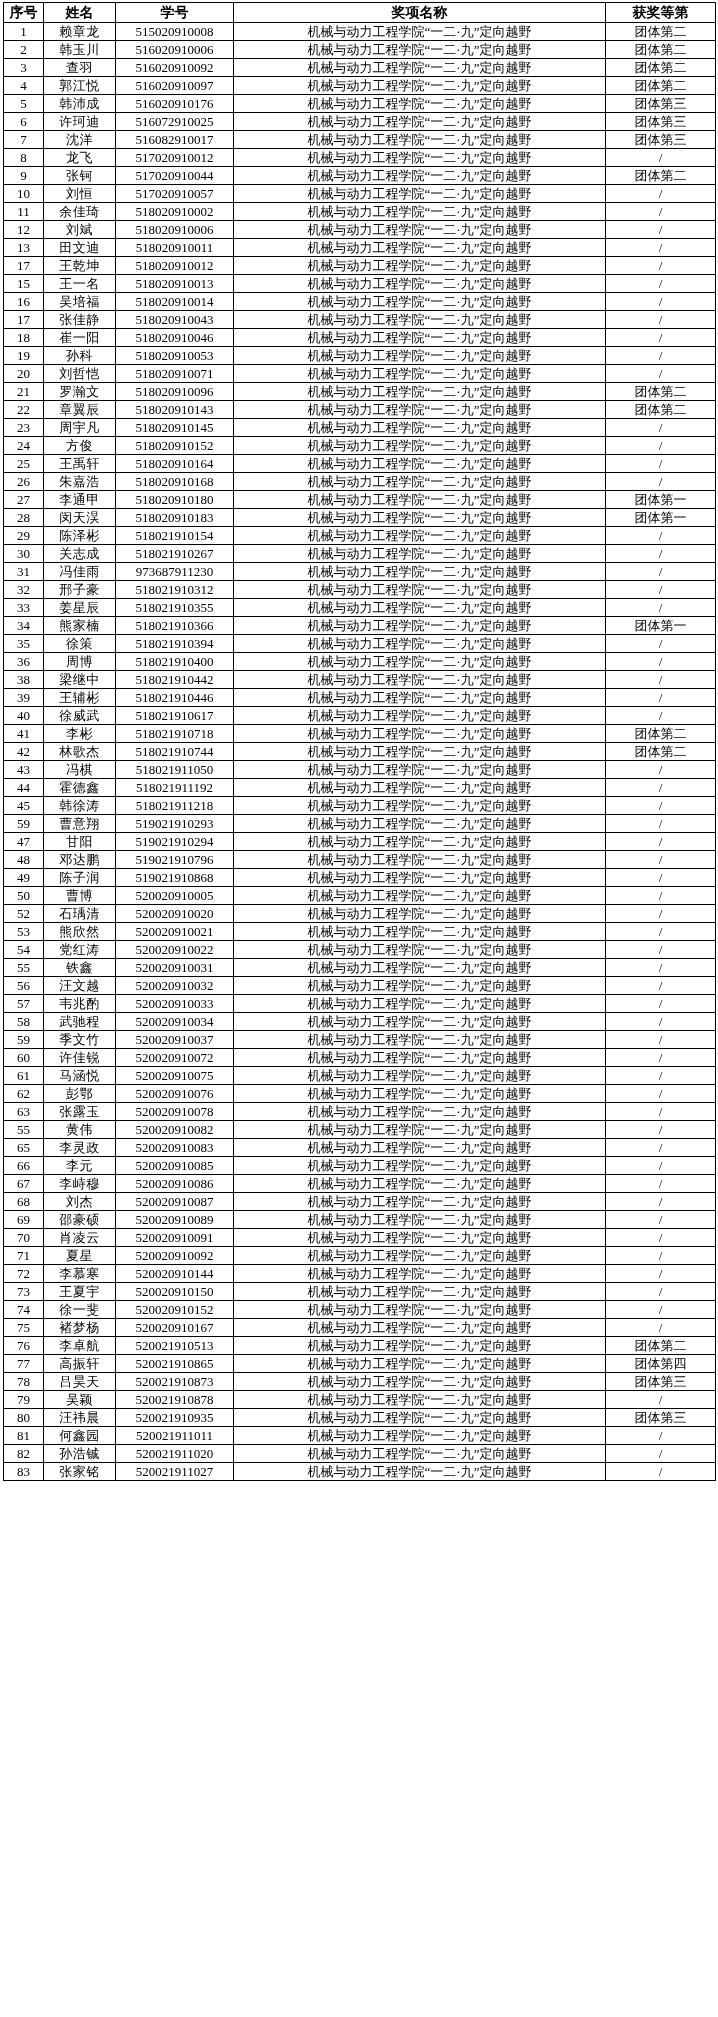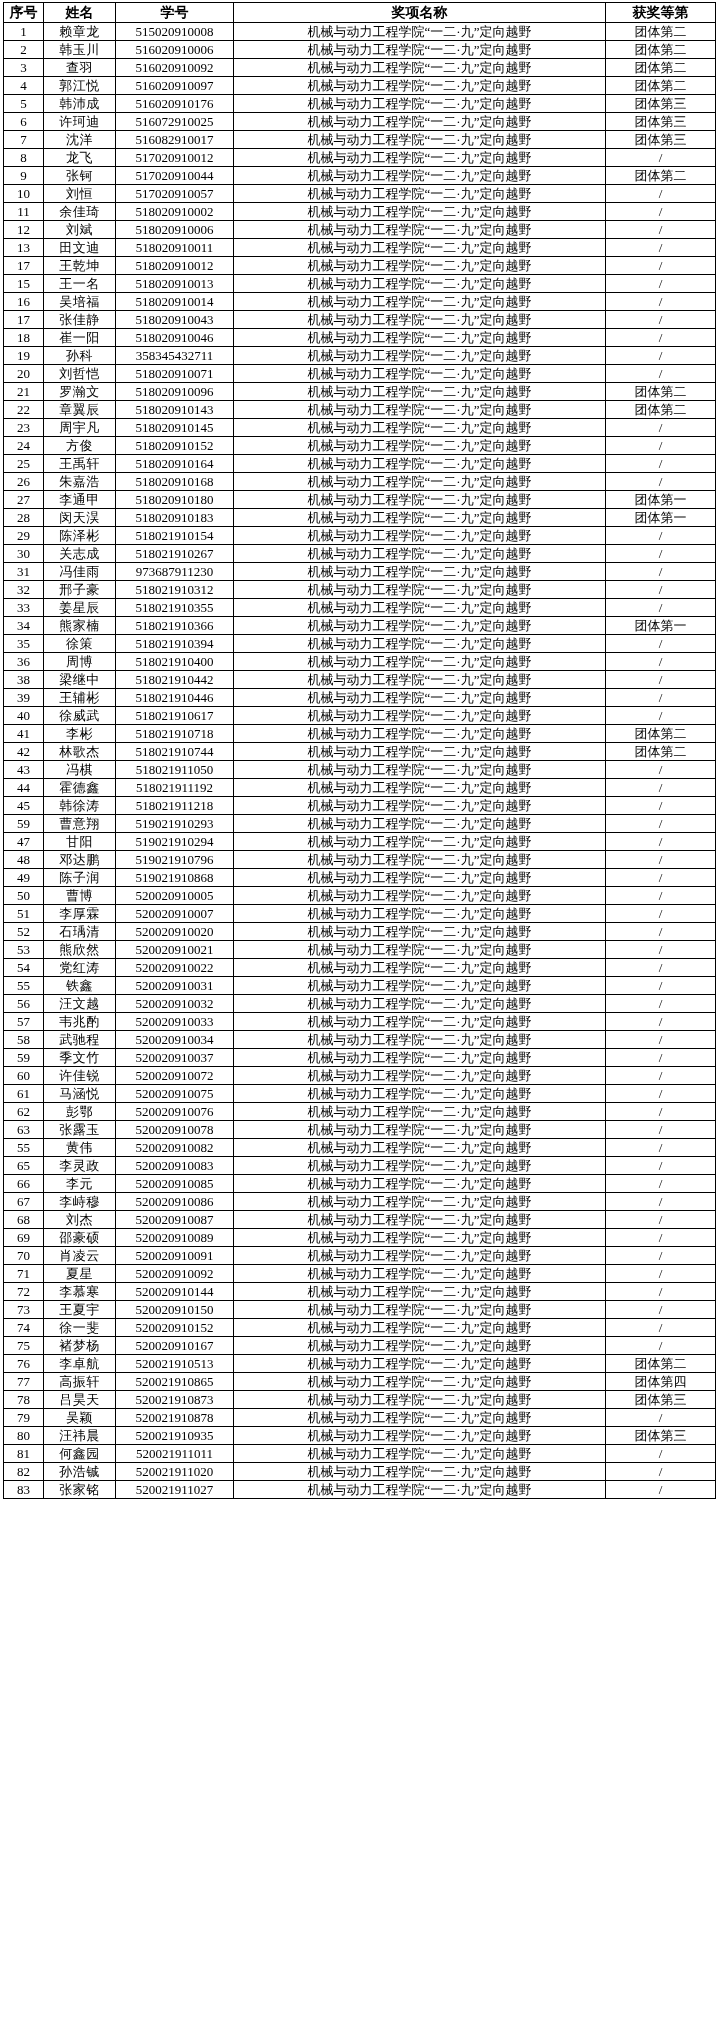--- a/index.html
+++ b/index.html
@@ -211,21 +211,21 @@
         <tr>
           <td class="seq">18</td>
           <td class="name">崔一阳</td>
           <td class="id">518020910046</td>
           <td class="award">机械与动力工程学院“一二·九”定向越野</td>
           <td class="rank empty">/</td>
         </tr>
         <tr>
           <td class="seq">19</td>
           <td class="name">孙科</td>
-          <td class="id">358345432711</td>
+          <td class="id">518020910053</td>
           <td class="award">机械与动力工程学院“一二·九”定向越野</td>
           <td class="rank empty">/</td>
         </tr>
         <tr>
           <td class="seq">20</td>
           <td class="name">刘哲恺</td>
           <td class="id">518020910071</td>
           <td class="award">机械与动力工程学院“一二·九”定向越野</td>
           <td class="rank empty">/</td>
         </tr>
@@ -422,27 +422,20 @@
           <td class="seq">49</td>
           <td class="name">陈子润</td>
           <td class="id">519021910868</td>
           <td class="award">机械与动力工程学院“一二·九”定向越野</td>
           <td class="rank empty">/</td>
         </tr>
         <tr>
           <td class="seq">50</td>
           <td class="name">曹博</td>
           <td class="id">520020910005</td>
-          <td class="award">机械与动力工程学院“一二·九”定向越野</td>
-          <td class="rank empty">/</td>
-        </tr>
-        <tr>
-          <td class="seq">51</td>
-          <td class="name">李厚霖</td>
-          <td class="id">520020910007</td>
           <td class="award">机械与动力工程学院“一二·九”定向越野</td>
           <td class="rank empty">/</td>
         </tr>
         <tr>
           <td class="seq">52</td>
           <td class="name">石瑀清</td>
           <td class="id">520020910020</td>
           <td class="award">机械与动力工程学院“一二·九”定向越野</td>
           <td class="rank empty">/</td>
         </tr>

